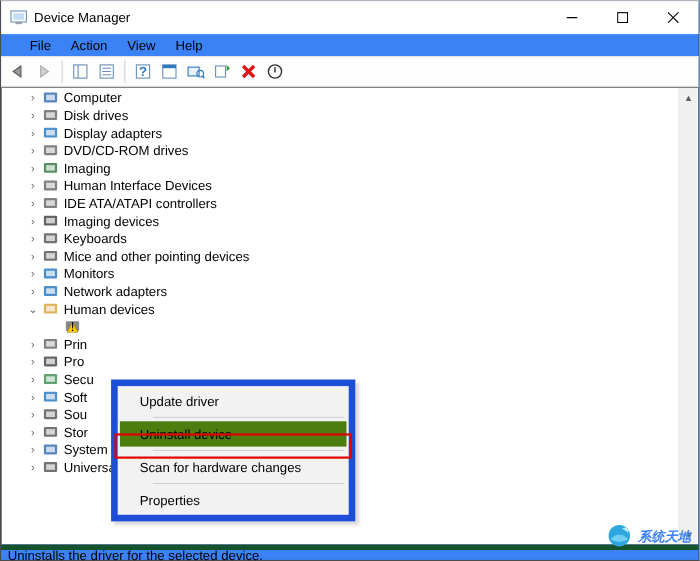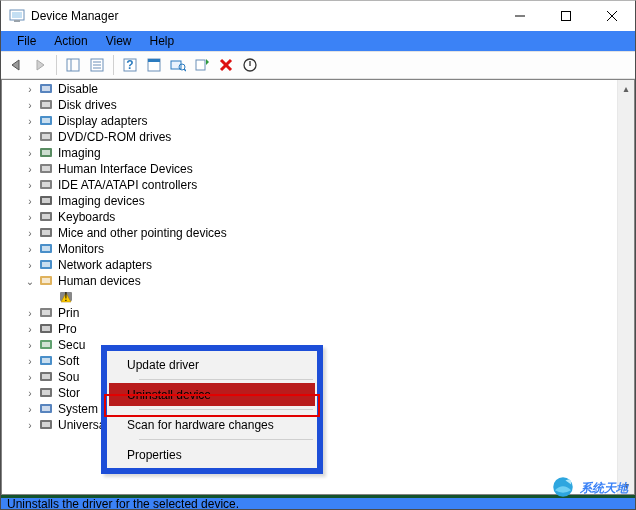--- a/index.html
+++ b/index.html
@@ -3,36 +3,36 @@
 <meta charset="utf-8">
 <style>
   * { margin: 0; padding: 0; box-sizing: border-box; font-family: "Segoe UI", Tahoma, sans-serif; font-size: 12px; }
   body { background: white; width: 636px; height: 510px; position: relative; overflow: hidden; }
   .window { border: 1px solid #4c4c4c; border-top: 1px solid #b5b5b5; width: 636px; height: 510px; background: #3b82f6; display: flex; flex-direction: column; }
   .titlebar { height: 30px; display: flex; align-items: center; padding-left: 8px; background: #fff; }
   .titlebar-icon { width: 16px; height: 16px; margin-right: 6px; }
   .titlebar-title { flex: 1; }
   .titlebar-btn { width: 46px; height: 30px; display: flex; align-items: center; justify-content: center; color: #222; }
   .titlebar-close { color: #000; }
-  .menubar { height: 20px; display: flex; align-items: center; padding-left: 8px; gap: 2px; }
+  .menubar { height: 20px; display: flex; align-items: center; padding-left: 18px; gap: 2px; }
   .menubar span { padding: 2px 8px; cursor: default; }
   .toolbar { height: 28px; border-top: 1px solid #e3e3e3; border-bottom: 1px solid #e3e3e3; background: #fdfdfd; display: flex; align-items: center; padding: 0 4px; gap: 2px; }
   .tbtn { width: 22px; height: 22px; display: flex; align-items: center; justify-content: center; border: 1px solid transparent; }
   .tsep { width: 1px; height: 20px; background: #d0d0d0; margin: 0 3px; }
   .tree-area { flex: 1; border: 1px solid #838383; margin: 0; overflow: auto; position: relative; background: #fff; }
   .tree { padding: 1px 0; }
   .node { display: flex; align-items: center; height: 16px; padding-left: 20px; cursor: default; white-space: nowrap; }
   .expander { width: 16px; height: 16px; display: flex; align-items: center; justify-content: center; color: #666; font-size: 10px; }
   .icon { width: 16px; height: 16px; margin-right: 4px; display: inline-flex; align-items: center; justify-content: center; }
-  .statusbar { height: 14px; border-top: 3px solid #14532d; padding-left: 6px; display: flex; align-items: center; color: #000; }
+  .statusbar { height: 14px; border-top: 5px solid #14532d; padding-left: 6px; display: flex; align-items: center; color: #000; }
   .scrollbar { position: absolute; right: 0; top: 0; width: 17px; height: 100%; background: #f0f0f0; border-left: 1px solid #e8e8e8; }
   .scrollbar-up, .scrollbar-down { height: 17px; display: flex; align-items: center; justify-content: center; color: #606060; font-size: 10px; }
   .context-menu { position: absolute; left: 101px; top: 345px; width: 222px; background: #f2f2f2; border: 6px solid #1d4ed8; box-shadow: 3px 3px 3px rgba(0,0,0,0.15); padding: 2px; }
   .ctx-item { height: 23px; display: flex; align-items: center; padding-left: 18px; }
-  .ctx-item.highlighted { background: #b91c1c; }
+  .ctx-item.highlighted { background: #4d7c0f; }
   .ctx-sep { height: 1px; background: #d0d0d0; margin: 3px 2px 3px 30px; }
   .red-box { position: absolute; border: 2px solid #e20000; pointer-events: none; }
   .watermark { position: absolute; bottom: 7px; right: 8px; display: flex; align-items: center; gap: 4px; font-weight: 700; font-size: 15px; color: #3b82f6; font-style: italic; z-index: 50; }
   .watermark .wicon svg { width: 26px; height: 26px; }
   .truncated-icon { width: 16px; height: 16px; margin-right: 4px; display: inline-flex; }
 </style>
 </head>
 <body>
 
 <div class="window">
@@ -140,21 +140,21 @@
   <div class="tree-area">
     <div class="tree" id="tree">
         <div class="node">
           <span class="expander">›</span>
           <span class="icon">
             <svg viewBox="0 0 16 16">
               <rect x="2" y="3" width="12" height="9" rx="1" fill="#3b6fb3" opacity="0.85"></rect>
               <rect x="4" y="5" width="8" height="5" fill="#fff" opacity="0.7"></rect>
             </svg>
           </span>
-          <span>Disable</span>
+          <span>Computer</span>
         </div>
         <div class="node">
           <span class="expander">›</span>
           <span class="icon">
             <svg viewBox="0 0 16 16">
               <rect x="2" y="3" width="12" height="9" rx="1" fill="#6b6b6b" opacity="0.85"></rect>
               <rect x="4" y="5" width="8" height="5" fill="#fff" opacity="0.7"></rect>
             </svg>
           </span>
           <span>Disk drives</span>

